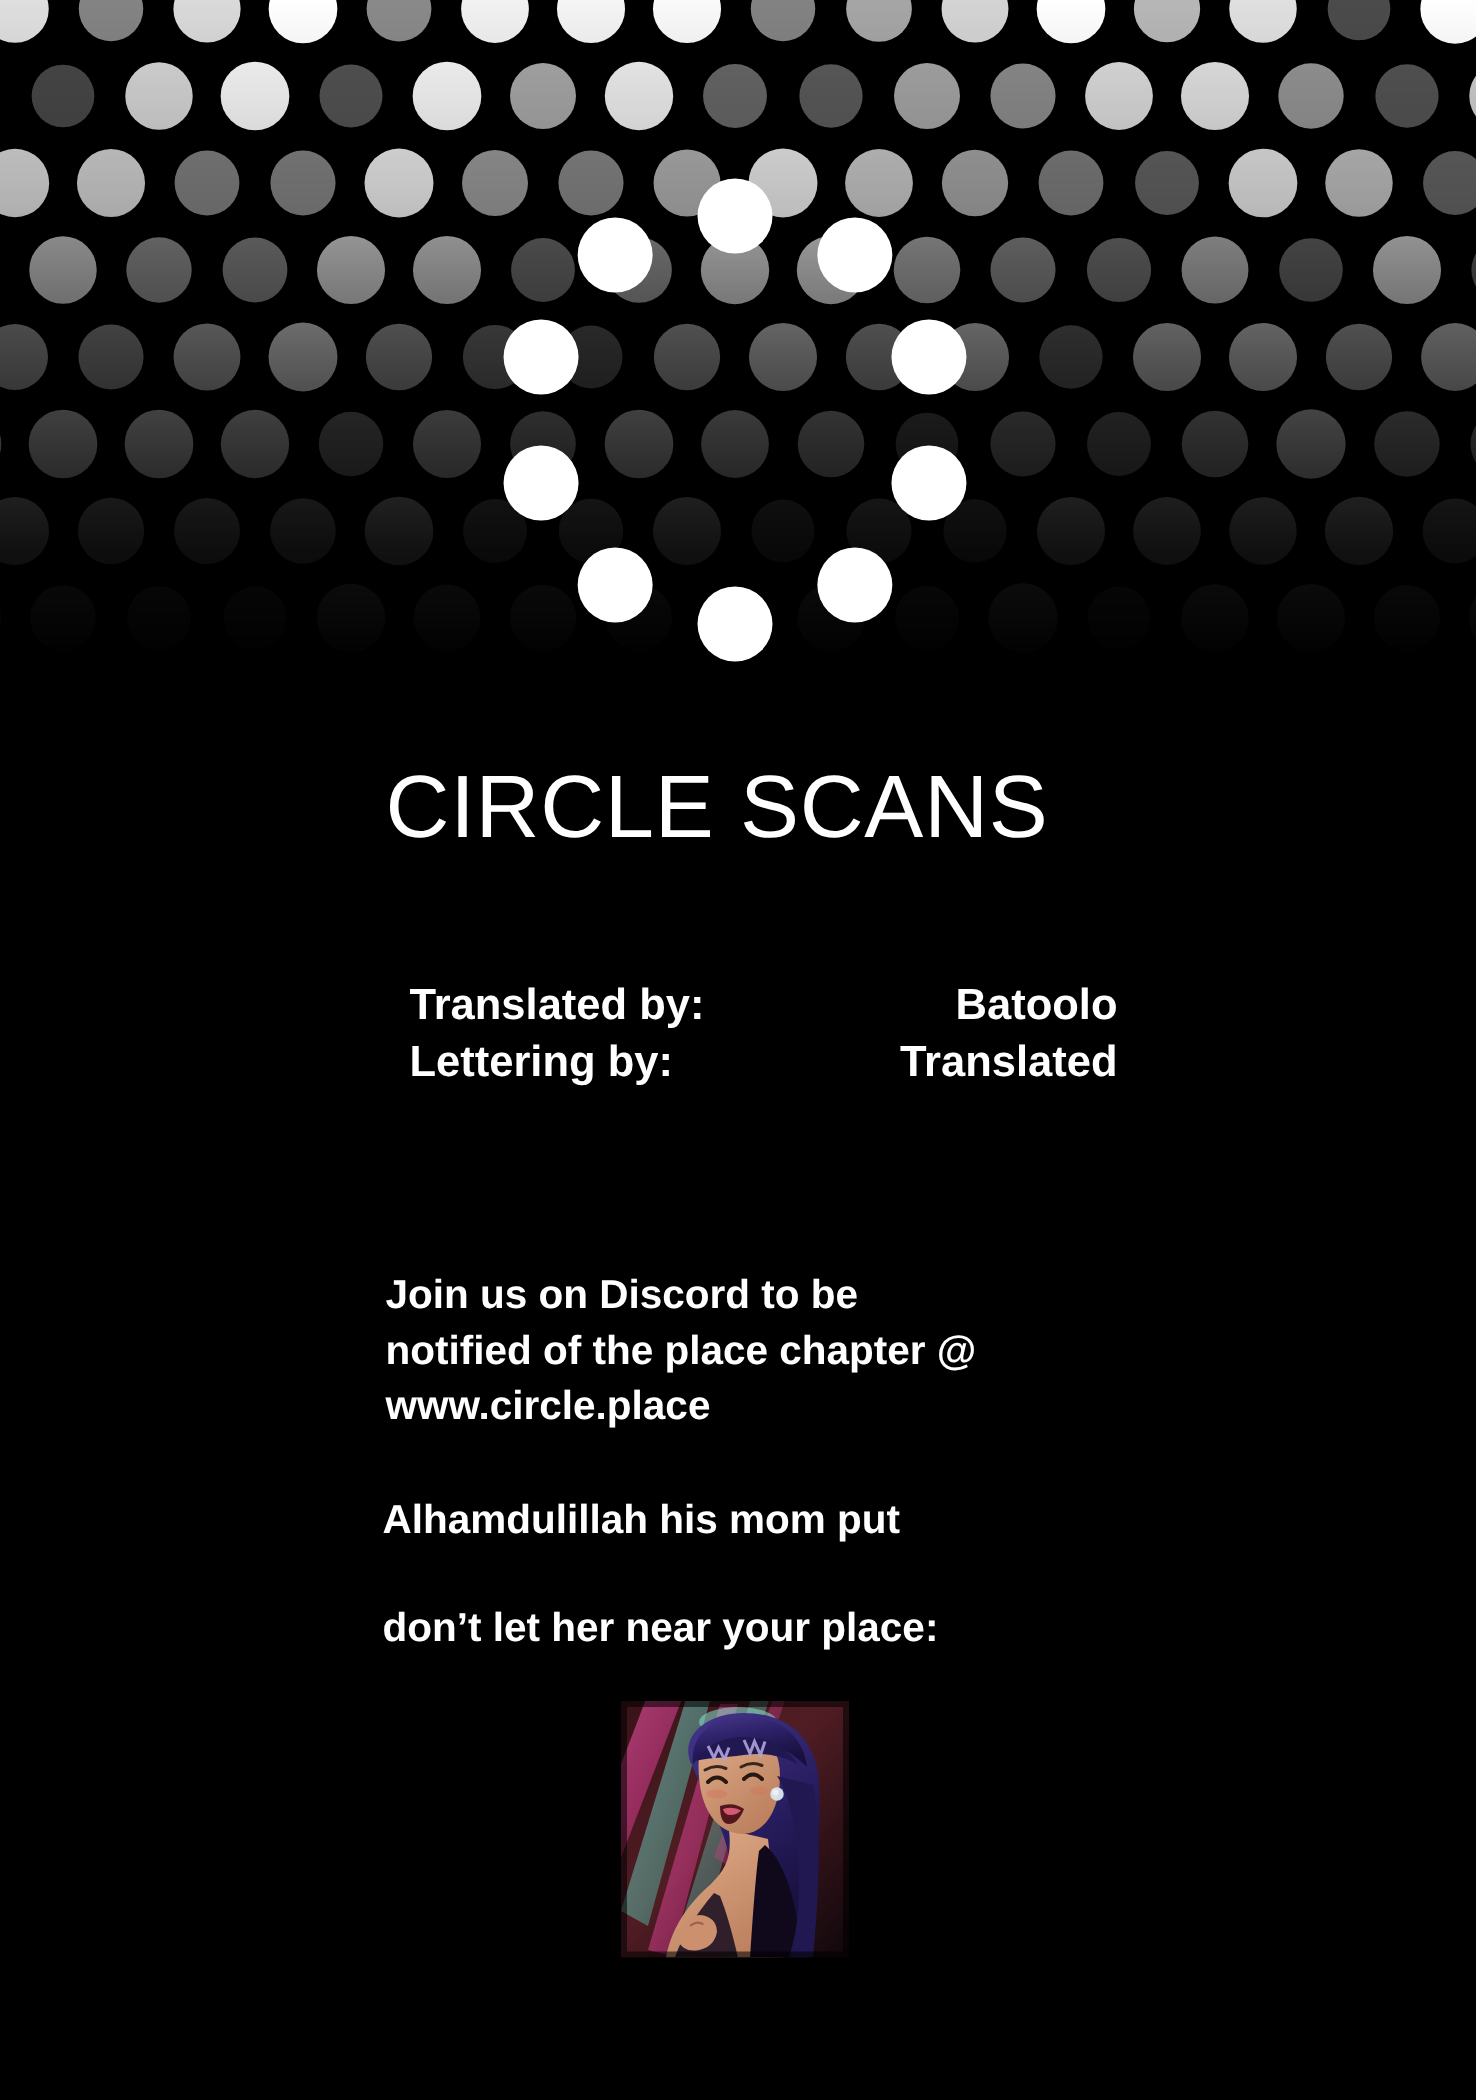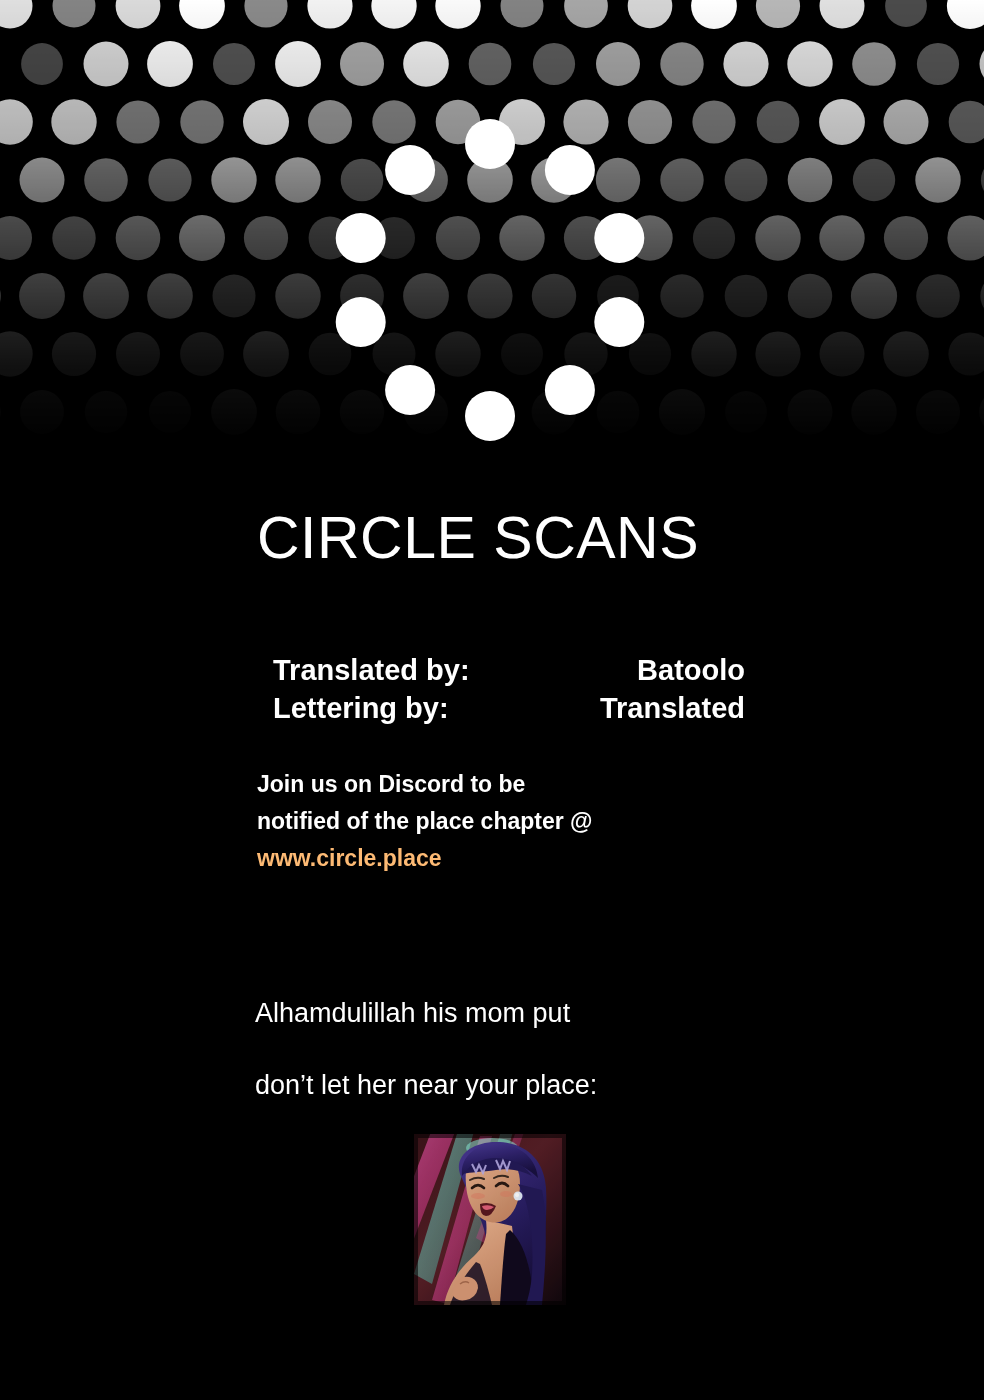--- a/index.html
+++ b/index.html
@@ -69,40 +69,40 @@
     color: #ffffff;
     line-height: 38px;
     white-space: nowrap;
   }
   .credit-label { text-align: left; }
   .credit-value { text-align: center; }
 
   .notice {
     position: absolute;
     left: 257px;
-    top: 766px;
+    top: 845px;
     width: 470px;
-    font-size: 23px;
+    font-size: 27px;
     font-weight: 700;
     color: #ffffff;
     line-height: 37px;
   }
   .notice .link {
-    color: #fdba74;
+    color: #ffffff;
     text-decoration: none;
     display: inline-block;
   }
 
   .footnote {
     position: absolute;
     left: 255px;
     top: 995px;
     width: 490px;
     font-size: 27px;
-    font-weight: 400;
+    font-weight: 700;
     color: #ffffff;
     line-height: 36px;
   }
 
   
   .thumb {
     position: absolute;
     left: 414px;
     top: 1134px;
     width: 152px;

